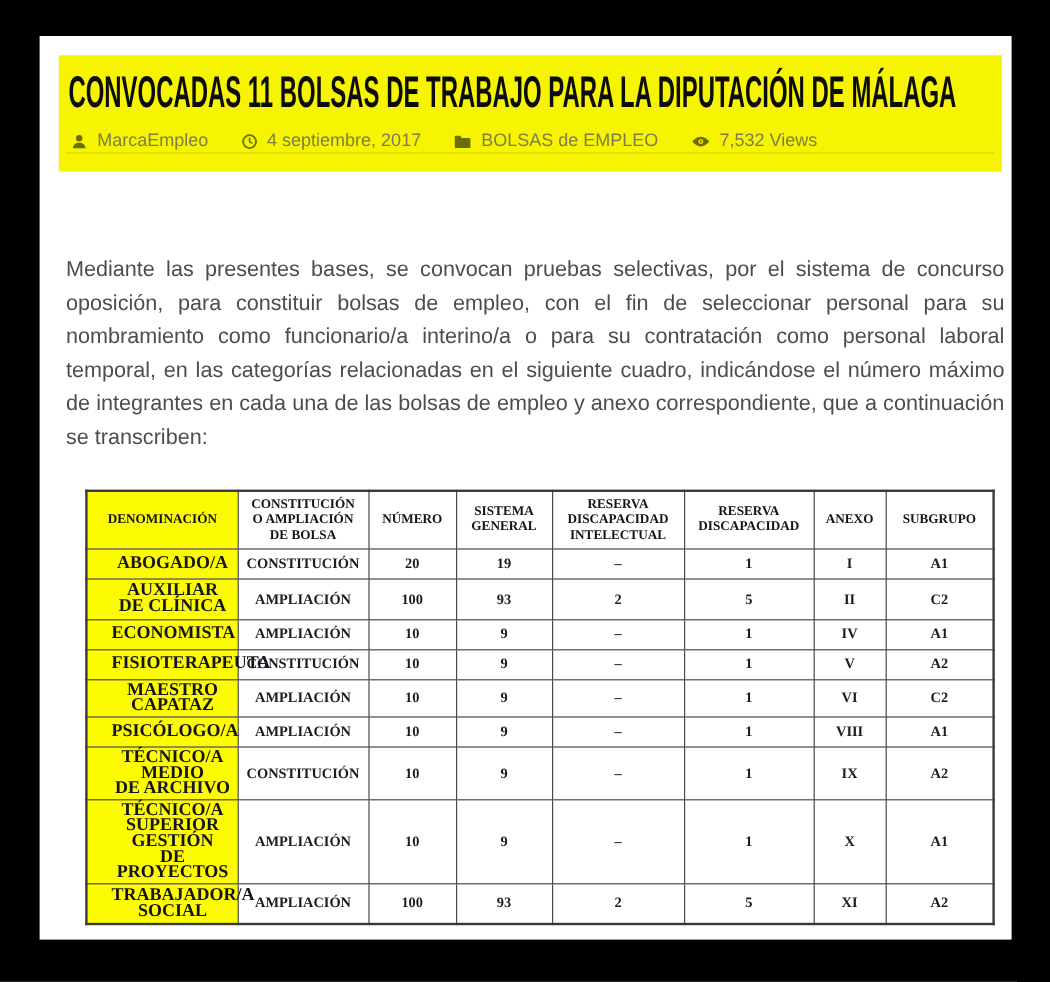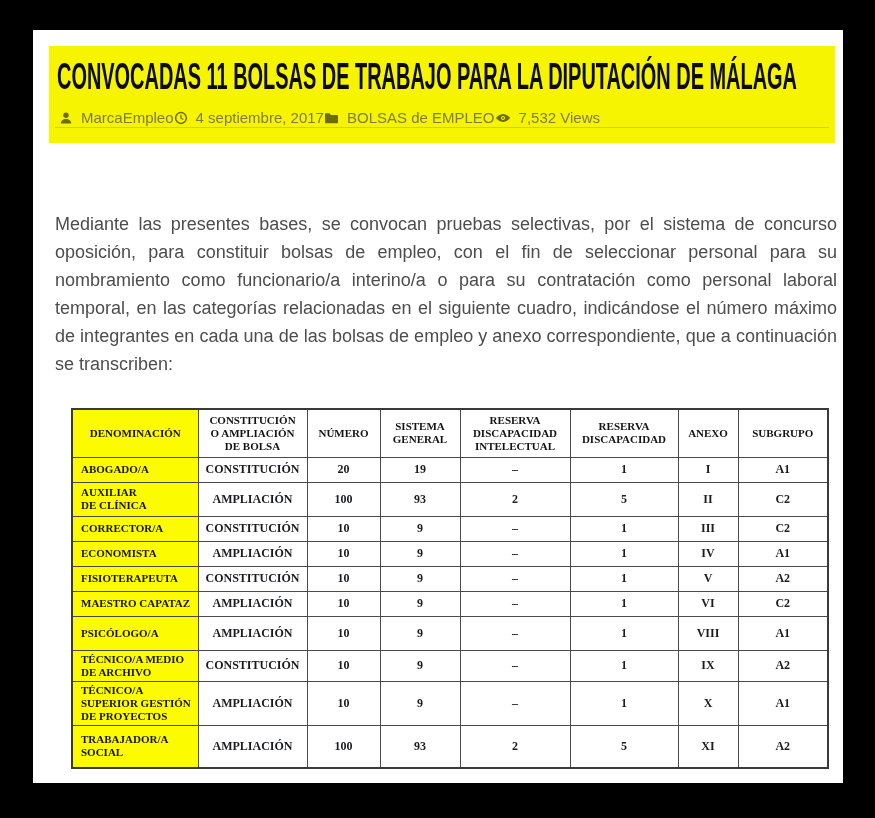--- a/index.html
+++ b/index.html
@@ -8,40 +8,40 @@
   .page { position:absolute; left:33px; top:30px; width:810px; height:753px;
           background:#ffffff; overflow:hidden; }
 
   
   .banner { position:absolute; left:16px; top:16px; width:786px; height:97px;
             background:#f6f400; }
   .title-svg { position:absolute; left:8px; top:10px; }
   .title-svg text { font-family:"Liberation Sans", sans-serif; font-weight:700;
                     fill:#0c0c0c; font-size:37px; }
   .meta { position:absolute; left:10px; top:63px; display:flex; align-items:flex-end;
-          font-size:15px; color:#7d7d49; white-space:nowrap; }
+          gap:27px; font-size:15px; color:#7d7d49; white-space:nowrap; }
   .meta-item { display:flex; align-items:center; gap:8px; }
   .meta-item svg { display:block; }
   .meta-divider { position:absolute; left:6px; right:6px; bottom:15px; height:1px;
                   background:rgba(60,60,0,0.18); }
 
   
   .intro { position:absolute; left:22px; top:180px; width:782px;
            font-size:18px; line-height:28px; color:#4d4d4d; text-align:justify; }
 
   
   .tbl-wrap { position:absolute; left:38px; top:378px; }
   table { border-collapse:collapse; table-layout:fixed; width:756px;
           font-family:"Liberation Serif", serif; border:2px solid #3a3a3a; }
   th, td { border:1px solid #4a4a4a; font-weight:bold; text-align:center;
            vertical-align:middle; padding:2px 3px; }
   th { font-size:11px; line-height:13px; color:#141414; white-space:pre-line; }
   td { font-size:12px; line-height:13px; color:#1b1b24; }
   th.c0, td.c0 { background:#fdfb00; }
-  td.c0 { text-align:left; padding-left:8px; font-size:11px; color:#15151e;
+  td.c0 { text-align:center; padding-left:20px; font-size:15px; color:#15151e;
           white-space:pre-line; }
   thead tr { height:48px; }
   tbody tr:nth-child(1)  { height:25px; }
   tbody tr:nth-child(2)  { height:34px; }
   tbody tr:nth-child(3)  { height:25px; }
   tbody tr:nth-child(4)  { height:25px; }
   tbody tr:nth-child(5)  { height:25px; }
   tbody tr:nth-child(6)  { height:25px; }
   tbody tr:nth-child(7)  { height:34px; }
   tbody tr:nth-child(8)  { height:25px;margin-left:29px; }
@@ -146,30 +146,20 @@
 DE CLÍNICA</td>
             <td class="c1">AMPLIACIÓN</td>
             <td class="c2">100</td>
             <td class="c3">93</td>
             <td class="c4">2</td>
             <td class="c5">5</td>
             <td class="c6">II</td>
             <td class="c7">C2</td>
           </tr>
           <tr>
-            <td class="c0">CORRECTOR/A</td>
-            <td class="c1">CONSTITUCIÓN</td>
-            <td class="c2">10</td>
-            <td class="c3">9</td>
-            <td class="c4">–</td>
-            <td class="c5">1</td>
-            <td class="c6">III</td>
-            <td class="c7">C2</td>
-          </tr>
-          <tr>
             <td class="c0">ECONOMISTA</td>
             <td class="c1">AMPLIACIÓN</td>
             <td class="c2">10</td>
             <td class="c3">9</td>
             <td class="c4">–</td>
             <td class="c5">1</td>
             <td class="c6">IV</td>
             <td class="c7">A1</td>
           </tr>
           <tr>

